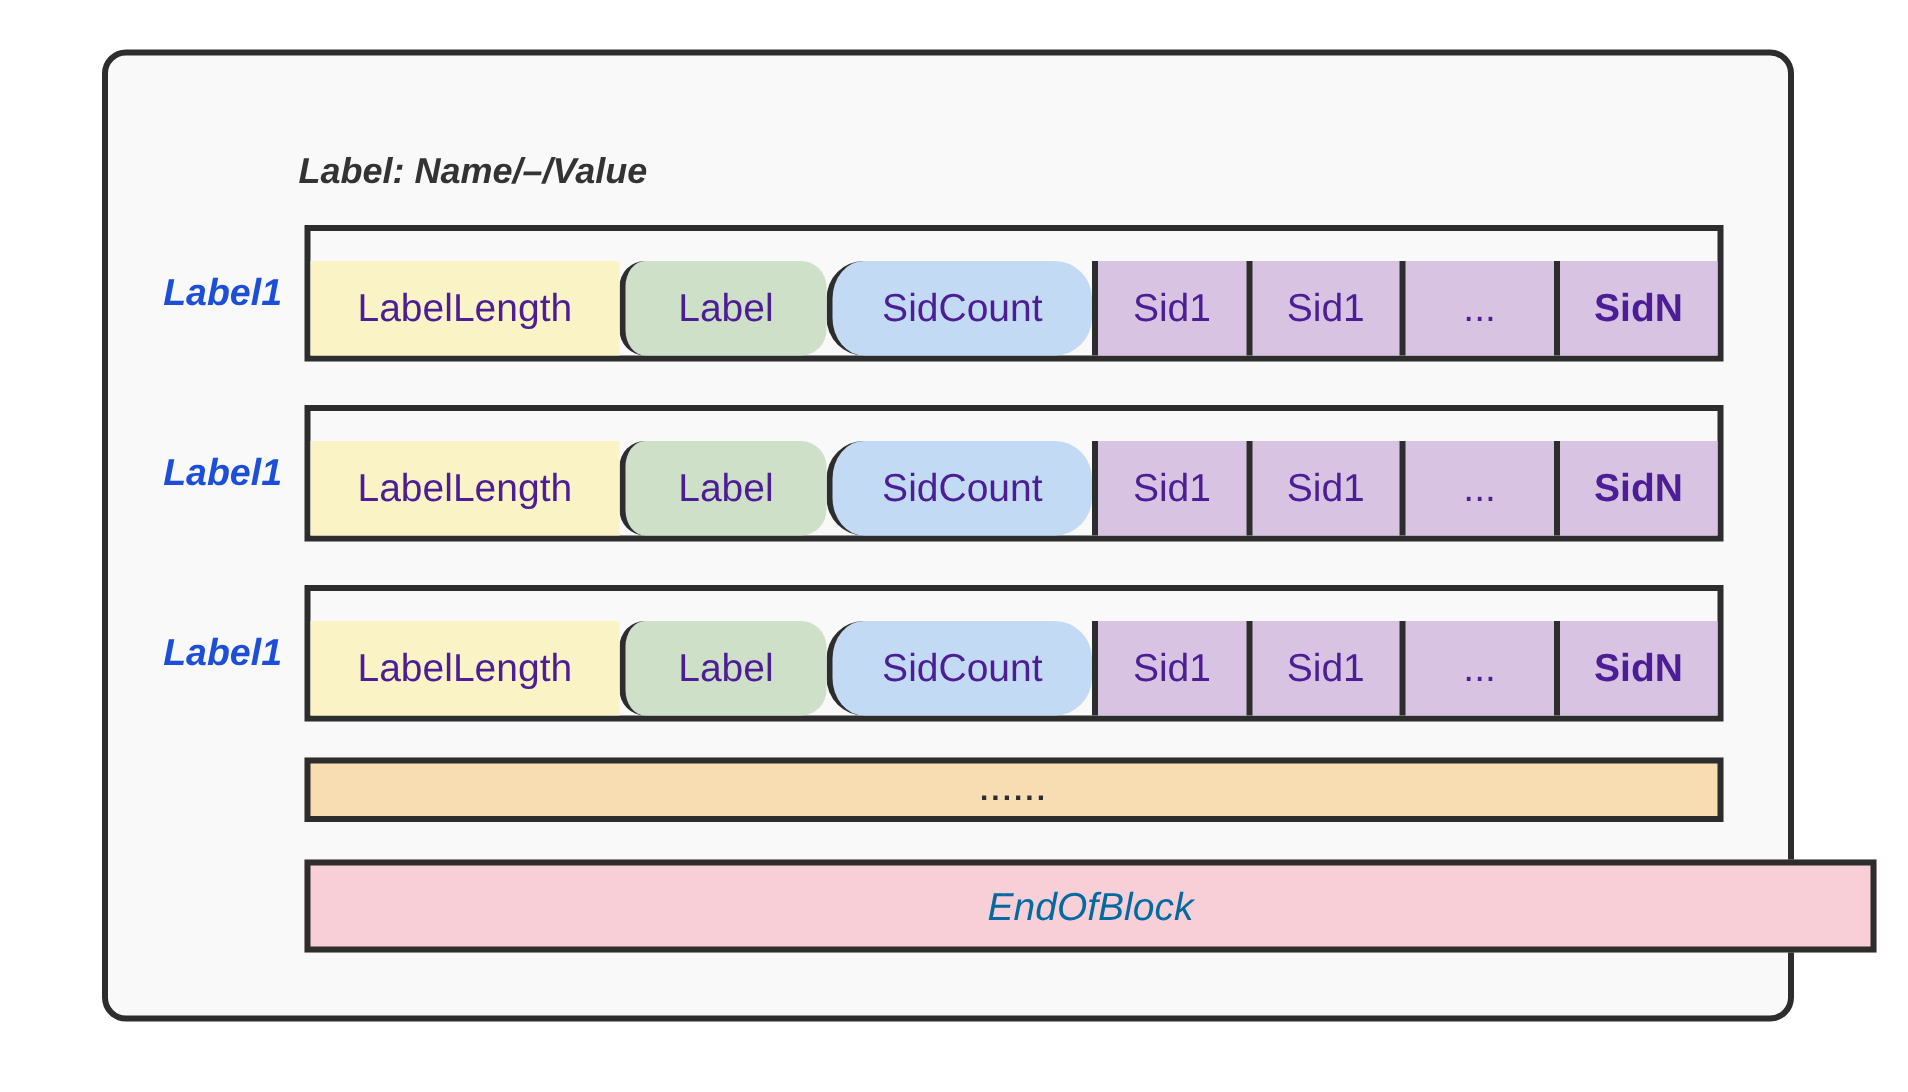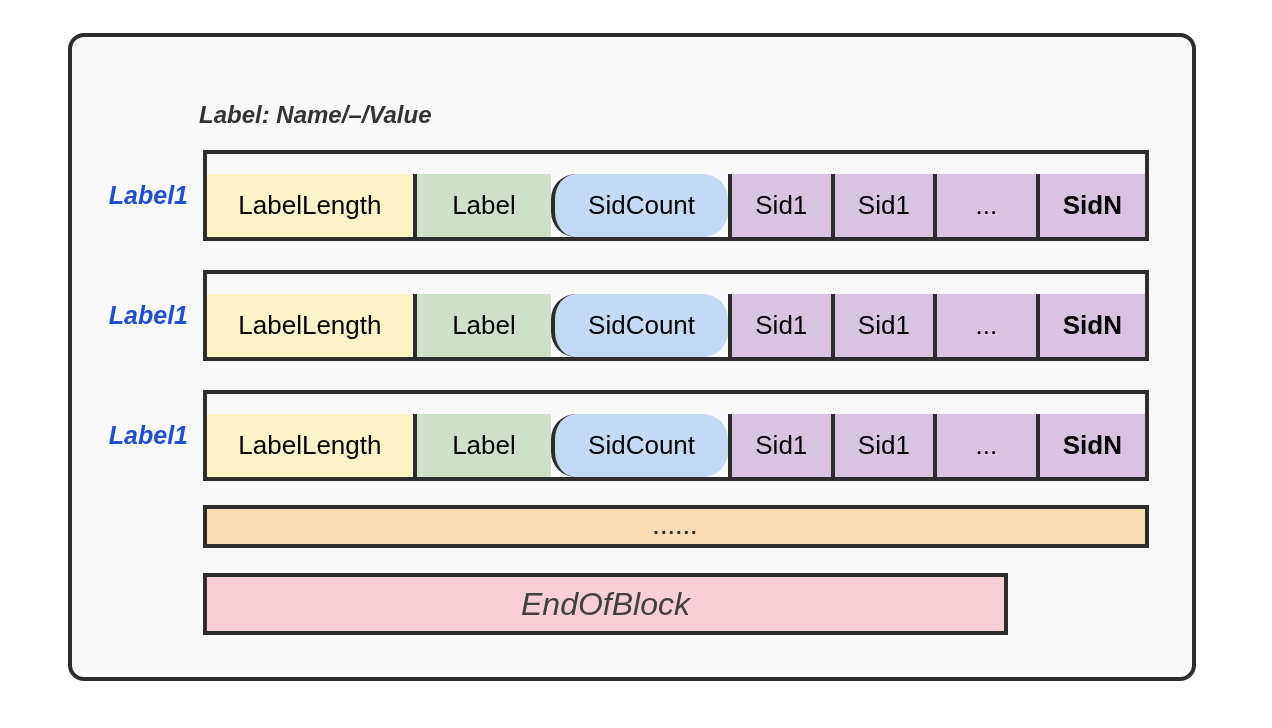--- a/index.html
+++ b/index.html
@@ -35,50 +35,50 @@
   .row {
     position:absolute; left:131px; width:946px; height:91px;
     border:4px solid #2d2d2d; display:flex; background:#f9f9f9;
   }
   .row-1 { top:113px; }
   .row-2 { top:233px; }
   .row-3 { top:353px; }
 
   .cell {
     display:flex; align-items:center; justify-content:center;
-    font-size:26px; color:#000000; border-left:4px solid #2d2d2d;
+    font-size:26px; color:#4c1d95; border-left:4px solid #2d2d2d;
     overflow:hidden; white-space:nowrap;margin-top:20px;
   }
   .cell:first-child { border-left:none; }
   .w-labellength { flex:213 0 0; }
-  .w-label       { flex:139 0 0; }
+  .w-label       { flex:139 0 0;border-radius:17px; }
   .w-sidcount    { flex:179 0 0;border-radius:25px; }
   .w-sid1a       { flex:102 0 0; }
   .w-sid1b       { flex:102 0 0; }
   .w-dots        { flex:102 0 0; }
   .w-sidn        { flex:109 0 0;font-weight:bold; }
 
   .c-yellow { background:#f9f3c5; }
   .c-green  { background:#cfe0c9; }
   .c-blue   { background:#c2daf3; }
   .c-purple { background:#d8c3e2; }
 
   .ellipsis-row {
     position:absolute; left:131px; top:468px; width:946px; height:43px;
     border:4px solid #2d2d2d; background:#f8ddb2;
     display:flex; align-items:center; justify-content:center;
     font-size:20px; font-weight:700; color:#2d2d2d; letter-spacing:2px;
     line-height:1;
   }
 
   .end-row {
-    position:absolute; left:131px; top:536px; width:805px; height:62px;
+    position:absolute; left:131px; top:536px; width:1048px; height:62px;
     border:4px solid #2d2d2d; background:#f8cfd6;
     display:flex; align-items:center; justify-content:center;
-    font-size:32px; font-style:italic; color:#404040;
+    font-size:26px; font-style:italic; color:#0369a1;
   }
 </style>
 </head>
 <body>
 
 <div class="canvas">
   <div class="container">
 
     <div class="caption">Label: Name/–/Value</div>
 

